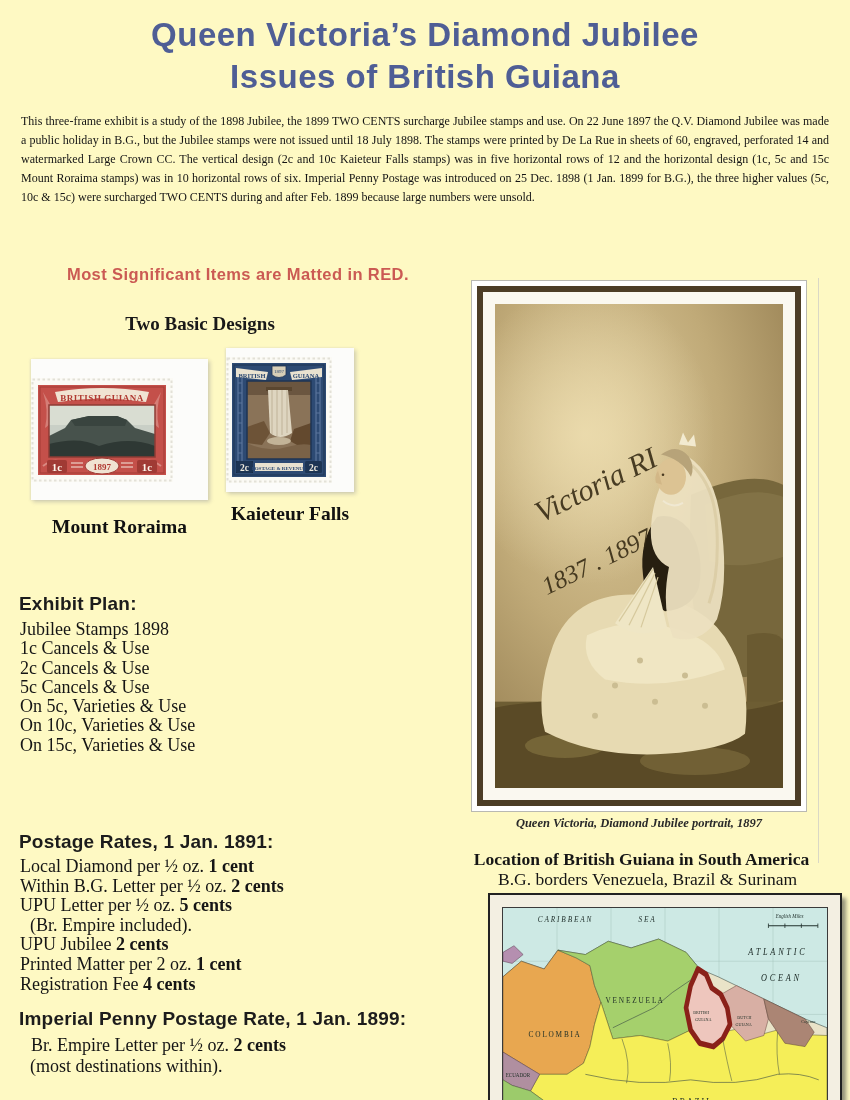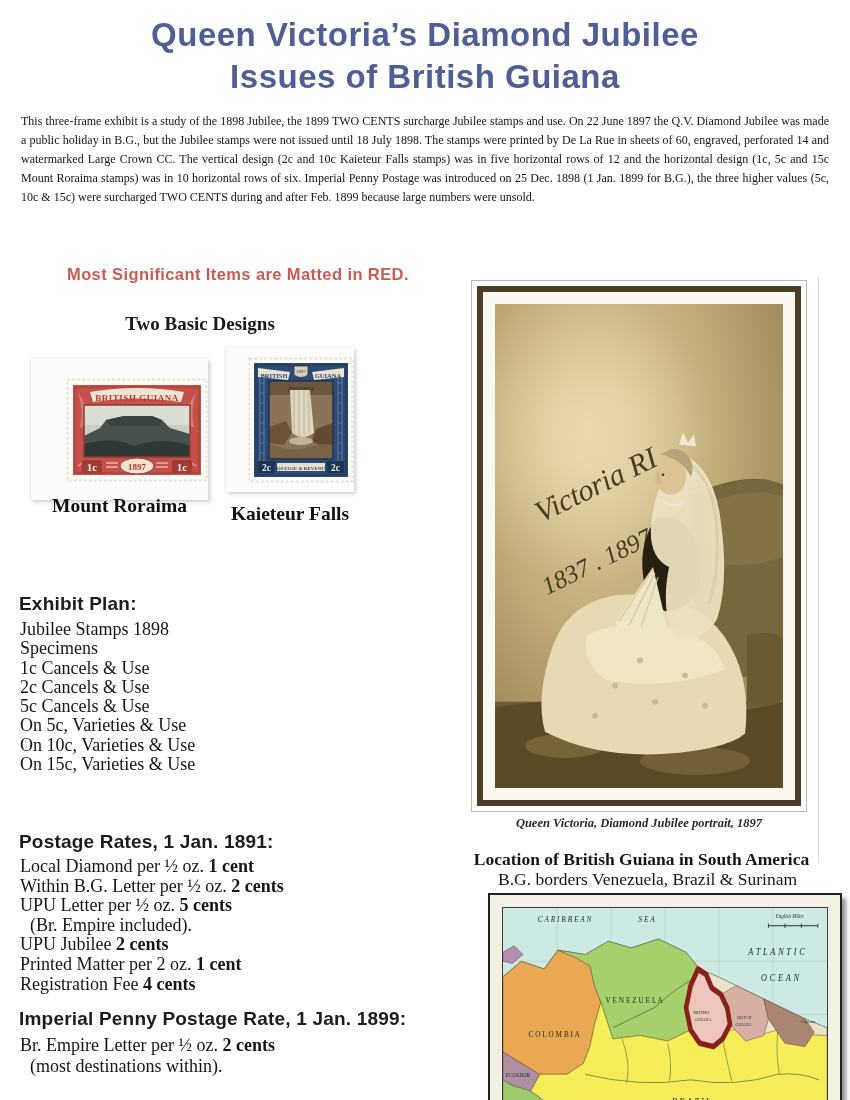--- a/index.html
+++ b/index.html
@@ -1,18 +1,18 @@
 <!DOCTYPE html>
 <html><head>
 <meta charset="utf-8">
 <style>
   html,body{margin:0;padding:0;background:#e8e8e8;}
   .page{
     position:relative;width:850px;height:1100px;margin:0 auto;
-    background:#ffffff;overflow:hidden;
+    background:#fef9c3;overflow:hidden;
     font-family:"Liberation Serif",serif;color:#151515;
   }
   .abs{position:absolute;}
   
   .title{
     left:0;top:14px;width:850px;text-align:center;
     font-family:"Liberation Sans",sans-serif;font-weight:bold;
     font-size:33px;line-height:42px;color:#4f5e95;letter-spacing:0.5px;
   }
   
@@ -25,21 +25,21 @@
     font-family:"Liberation Sans",sans-serif;font-weight:bold;
     font-size:16.5px;color:#cb5a53;letter-spacing:0.4px;margin-left:47px;
   }
   .designs-heading{
     left:30px;top:313px;width:340px;text-align:center;
     font-weight:bold;font-size:19px;color:#191919;
   }
   .stamp-backing{
     background:#fcfcfa;
     box-shadow:2px 2px 4px rgba(150,150,150,0.45), -1px 0 2px rgba(190,190,190,0.3);
-    display:flex;align-items:center;justify-content:flex-end;
+    display:flex;align-items:center;justify-content:flex-start;
   }
   .stamp-caption{
     font-weight:bold;font-size:19.5px;text-align:center;color:#111;
   }
   
   .sec-heading{
     font-family:"Liberation Sans",sans-serif;font-weight:bold;
     font-size:19px;color:#1c1c1c;letter-spacing:0.2px;
   }
   .plan-list{left:20px;top:620px;font-size:18px;line-height:19.3px;}
@@ -122,21 +122,21 @@
 
       <rect x="16" y="82" width="20" height="13" rx="2" fill="#a03a34"></rect>
       <text x="26" y="92.5" text-anchor="middle" font-family="Liberation Serif,serif" font-weight="bold" font-size="11" fill="#fdf4ea">1c</text>
       <rect x="106" y="82" width="20" height="13" rx="2" fill="#a03a34"></rect>
       <text x="116" y="92.5" text-anchor="middle" font-family="Liberation Serif,serif" font-weight="bold" font-size="11" fill="#fdf4ea">1c</text>
       <ellipse cx="71" cy="88" rx="17" ry="8" fill="#f0e3d2" stroke="#a03a34" stroke-width="1"></ellipse>
       <text x="71" y="91.5" text-anchor="middle" font-family="Liberation Serif,serif" font-weight="bold" font-size="9" fill="#b03a32">1897</text>
       <path d="M40,85 h12 M40,89 h12 M90,85 h12 M90,89 h12" stroke="#e4b5ad" stroke-width="1.5"></path>
     </svg>
   </div>
-  <div class="abs stamp-caption" style="left:31px;top:495px;width:177px;">Mount Roraima</div>
+  <div class="abs stamp-caption" style="left:31px;top:516px;width:177px;">Mount Roraima</div>
 
   <div class="abs stamp-backing" style="left:226px;top:348px;width:128px;height:144px;">
     <svg width="106" height="126" viewBox="0 0 106 126">
       <rect x="0" y="0" width="106" height="126" fill="#fbfaf5"></rect>
       <rect x="1.5" y="1.5" width="103" height="123" fill="none" stroke="#e3e1d8" stroke-width="2" stroke-dasharray="2.5,2.5"></rect>
       <rect x="6" y="6" width="94" height="114" fill="#2d4a73"></rect>
       <rect x="8" y="8" width="90" height="110" fill="none" stroke="#1e3454" stroke-width="1"></rect>
 
       <path d="M12,20 v86 M16,20 v86 M90,20 v86 M94,20 v86" stroke="#5a759c" stroke-width="1.2"></path>
       <path d="M12,26 h4 M12,36 h4 M12,46 h4 M12,56 h4 M12,66 h4 M12,76 h4 M12,86 h4 M12,96 h4 M90,26 h4 M90,36 h4 M90,46 h4 M90,56 h4 M90,66 h4 M90,76 h4 M90,86 h4 M90,96 h4" stroke="#5a759c" stroke-width="1"></path>
@@ -166,21 +166,20 @@
       <text x="87.5" y="113.5" text-anchor="middle" font-family="Liberation Serif,serif" font-weight="bold" font-size="9.5" fill="#f0ece0">2c</text>
       <path d="M29,106 h48 v8 h-48 z" fill="#e9e2d0"></path>
       <text x="53" y="112.5" text-anchor="middle" font-family="Liberation Serif,serif" font-weight="bold" font-size="5" fill="#2d4a73">POSTAGE &amp; REVENUE</text>
     </svg>
   </div>
   <div class="abs stamp-caption" style="left:215px;top:503px;width:150px;">Kaieteur Falls</div>
 
   <div class="abs sec-heading" style="left:19px;top:593px;">Exhibit Plan:</div>
   <div class="abs plan-list">
     <div>Jubilee Stamps 1898</div>
-    <div>Specimens</div>
     <div>1c Cancels &amp; Use</div>
     <div>2c Cancels &amp; Use</div>
     <div>5c Cancels &amp; Use</div>
     <div>On 5c, Varieties &amp; Use</div>
     <div>On 10c, Varieties &amp; Use</div>
     <div>On 15c, Varieties &amp; Use</div>
   </div>
 
   <div class="abs sec-heading" style="left:19px;top:831px;">Postage Rates, 1 Jan. 1891:</div>
   <div class="abs" style="left:20px;top:857px;">
@@ -188,21 +187,21 @@
     <div class="rate-line"><span>Within B.G. Letter per ½ oz. </span><b>2 cents</b></div>
     <div class="rate-line"><span>UPU Letter per ½ oz. </span><b>5 cents</b></div>
     <div class="rate-line indent"><span>(Br. Empire included).</span><b></b></div>
     <div class="rate-line"><span>UPU Jubilee </span><b>2 cents</b></div>
     <div class="rate-line"><span>Printed Matter per 2 oz. </span><b>1 cent</b></div>
     <div class="rate-line"><span>Registration Fee </span><b>4 cents</b></div>
   </div>
 
   <div class="abs sec-heading" style="left:19px;top:1008px;">Imperial Penny Postage Rate, 1 Jan. 1899:</div>
   <div class="abs" style="left:20px;top:1035px;">
-    <div class="rate-line" style="line-height:21px;"><span>Br. Empire Letter per ½ oz. </span><b>2 cents</b></div>
+    <div class="rate-line" style="line-height:21px;margin-left:11px;"><span>Br. Empire Letter per ½ oz. </span><b>2 cents</b></div>
     <div class="rate-line indent" style="line-height:21px;"><span>(most destinations within).</span><b></b></div>
   </div>
 
   <div class="abs portrait-outer">
     <div class="portrait-frame">
       <svg class="portrait-photo" viewBox="0 0 288 482" preserveAspectRatio="none">
         <defs>
           <radialGradient id="bgG" cx="38%" cy="28%" r="90%">
             <stop offset="0%" stop-color="#ddcb9c"></stop>
             <stop offset="45%" stop-color="#c0aa78"></stop>

